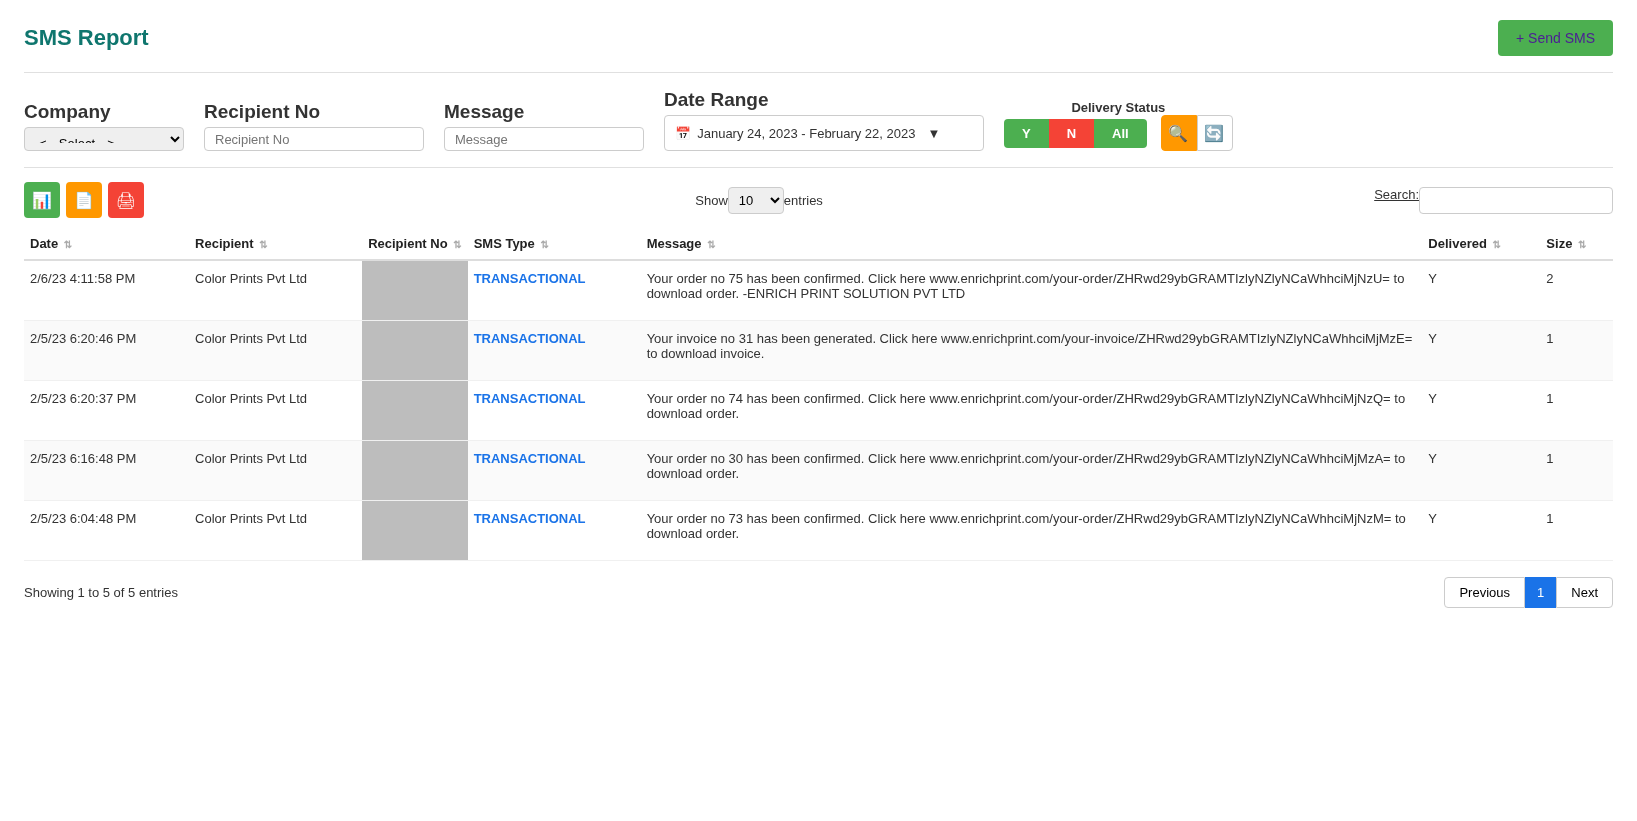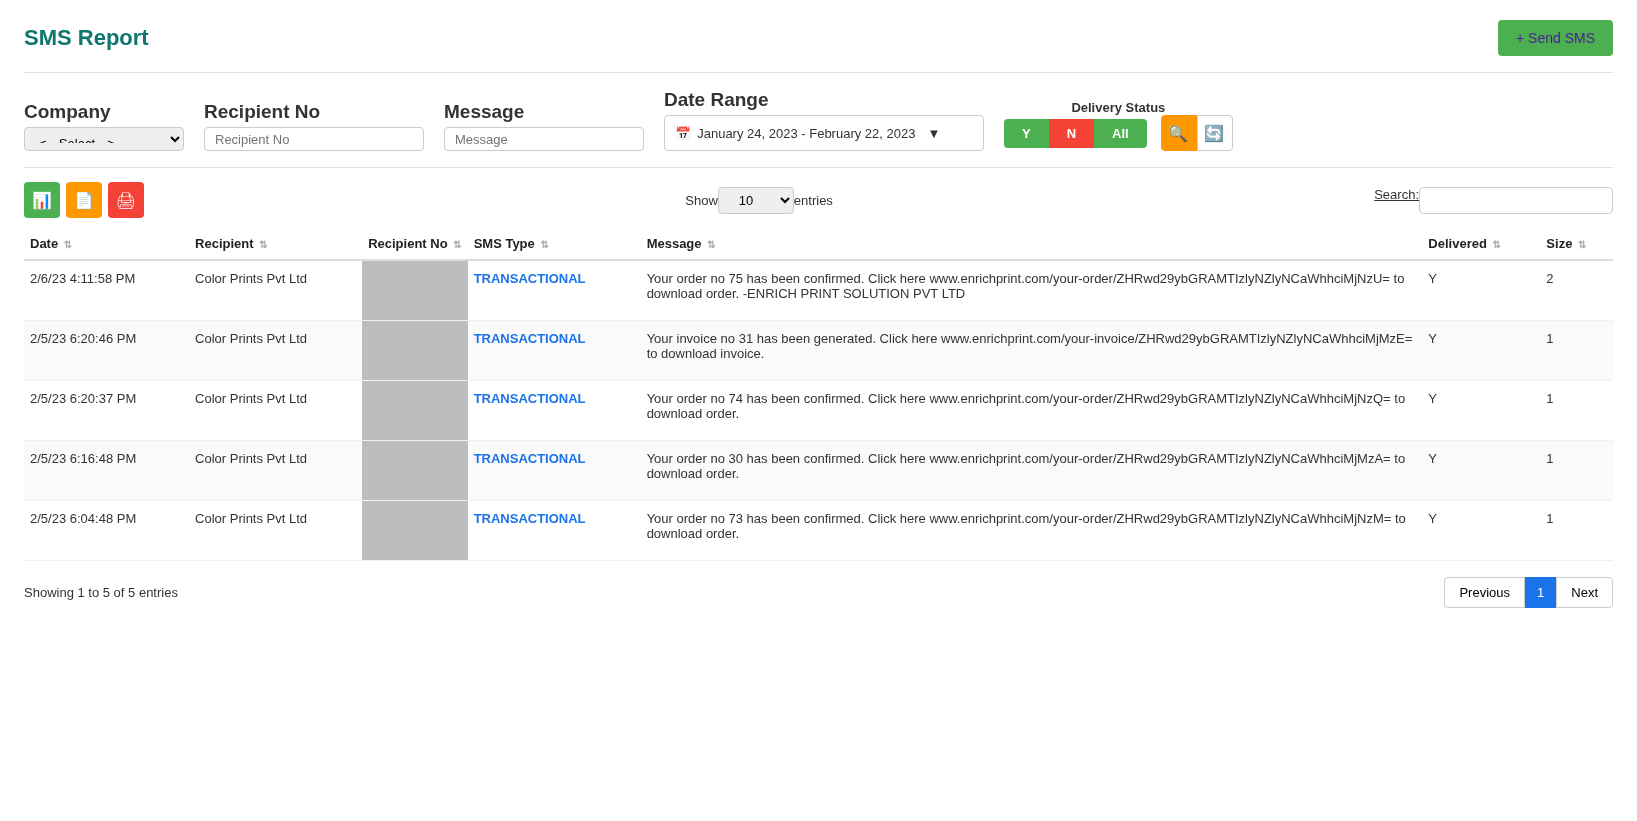--- a/index.html
+++ b/index.html
@@ -26,21 +26,21 @@
     .action-icon-btn { width: 36px; height: 36px; border: 1px solid #ccc; background: #fff; cursor: pointer; display: flex; align-items: center; justify-content: center; font-size: 16px; }
     .action-icon-btn.search-active { background: #ff9800; color: #fff; border-color: #ff9800; border-radius: 4px 0 0 4px; }
     .action-icon-btn.refresh { border-radius: 0 4px 4px 0; }
     .toolbar { display: flex; align-items: center; justify-content: space-between; padding: 14px 0 10px 0; }
     .toolbar-left { display: flex; gap: 6px; }
     .export-btn { width: 36px; height: 36px; border: none; border-radius: 4px; cursor: pointer; display: flex; align-items: center; justify-content: center; font-size: 16px; color: #fff; }
     .export-btn.excel { background: #4caf50; }
     .export-btn.pdf { background: #ff9800; }
     .export-btn.print { background: #f44336; }
     .toolbar-center { display: flex; align-items: center; gap: 0; font-size: 13px; }
-    .toolbar-center select { border: 1px solid #ccc; border-radius: 4px; padding: 4px 16px; font-size: 13px; }
+    .toolbar-center select { border: 1px solid #ccc; border-radius: 4px; padding: 4px 6px; font-size: 13px; }
     .toolbar-right { display: flex; font-size: 13px; text-decoration: underline; }
     .toolbar-right input { border: 1px solid #ccc; border-radius: 4px; padding: 5px 8px; font-size: 13px; min-width: 180px; }
     table { width: 100%; border-collapse: collapse; font-size: 13px; }
     thead tr { border-bottom: 2px solid #ddd; }
     th { text-align: left; padding: 8px 6px; font-weight: bold; font-size: 13px; white-space: nowrap; color: #222; }
     th .sort-icon { color: #aaa; font-size: 10px; margin-left: 2px; }
     td { padding: 10px 6px; vertical-align: top; border-bottom: 1px solid #f0f0f0; }
     tr:nth-child(even) td { background: #fafafa; }
     .sms-type { color: #1a73e8; font-weight: bold; }
     .message-cell { max-width: 560px; word-break: break-word; }

